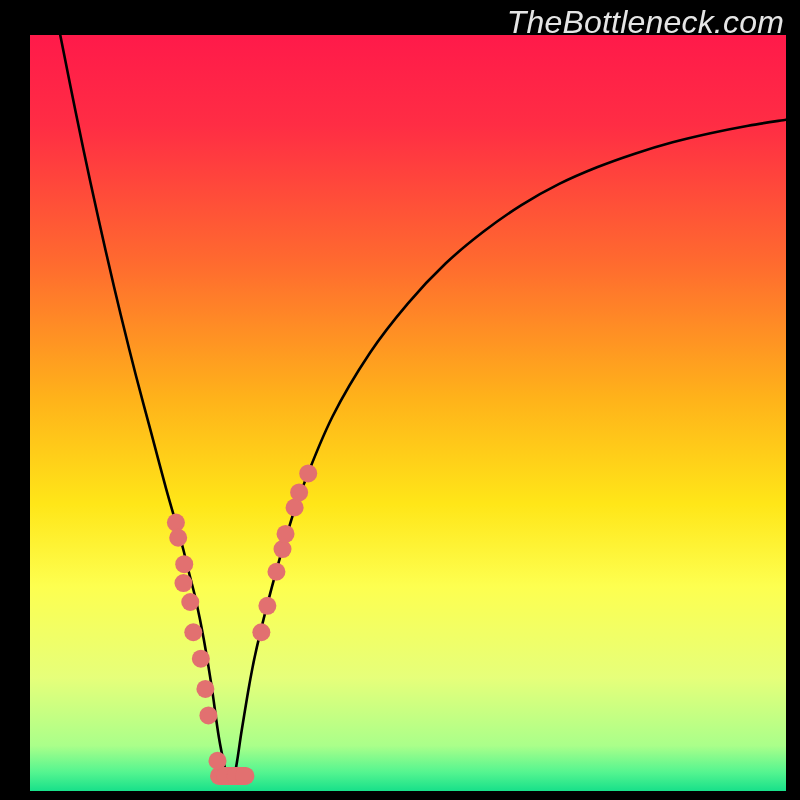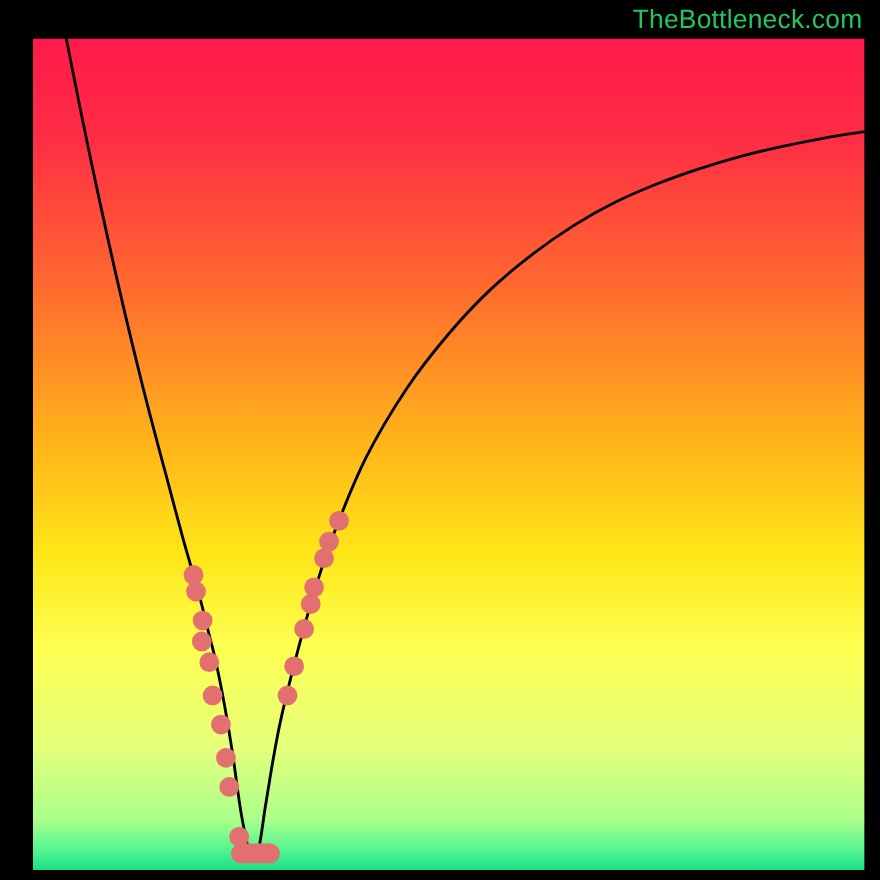--- a/index.html
+++ b/index.html
@@ -20,24 +20,25 @@
     background: #000;
   }
   .plot-area {
     position: absolute;
     box-sizing: border-box;
   }
   .watermark {
     position: absolute;
     top: 4px;
     right: 16px;
-    color: #22c55e;
-    font-size: 24px;
+    color: #e5e5e5;
+    font-size: 32px;
     font-weight: 400;
     letter-spacing: 0.2px;
+    font-style: italic;
   }
   svg { display: block; }
 </style>
 </head>
 <body>
 
 <div class="frame">
   <div class="watermark">TheBottleneck.com</div>
   <div class="plot-area" id="plot-area" style="left: 30px; top: 35px; width: 756px; height: 756px;">
       <svg width="756" height="756" viewBox="0 0 756 756">

